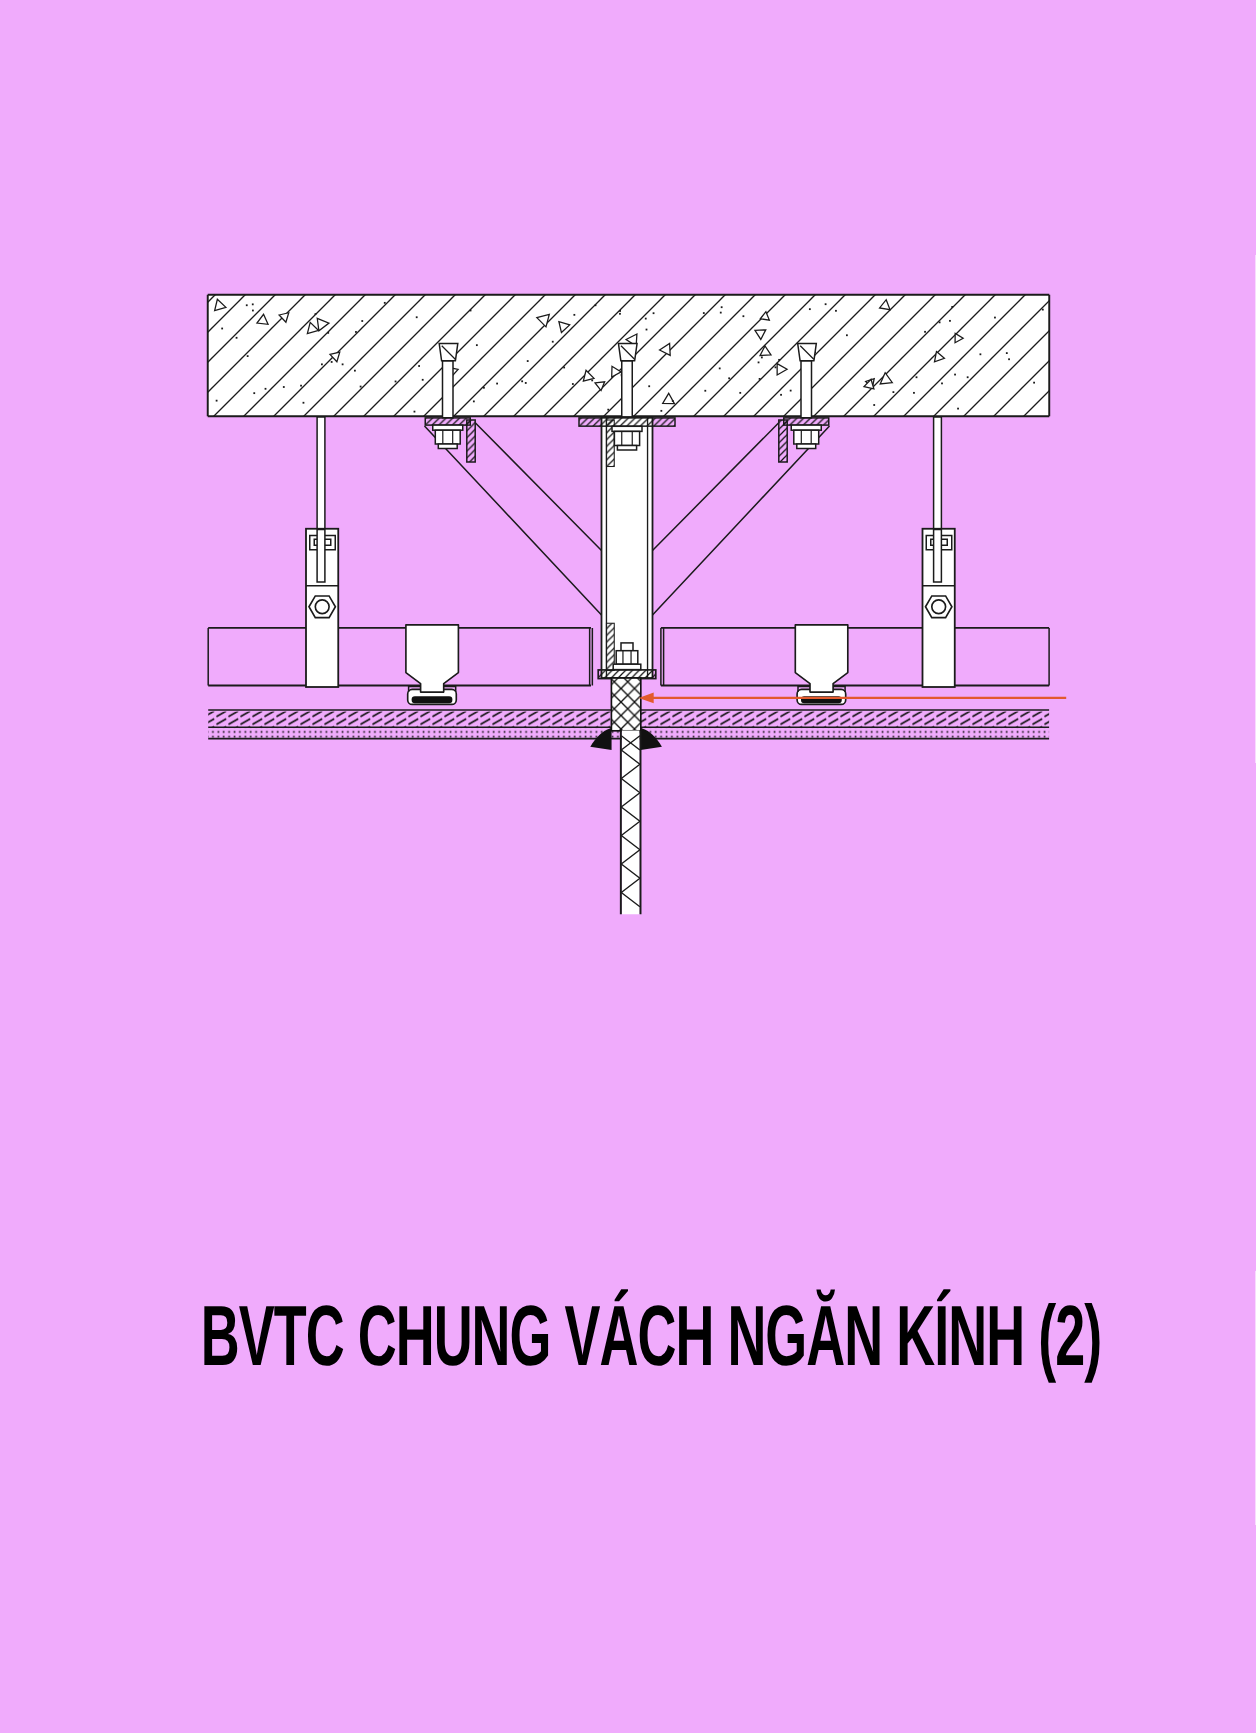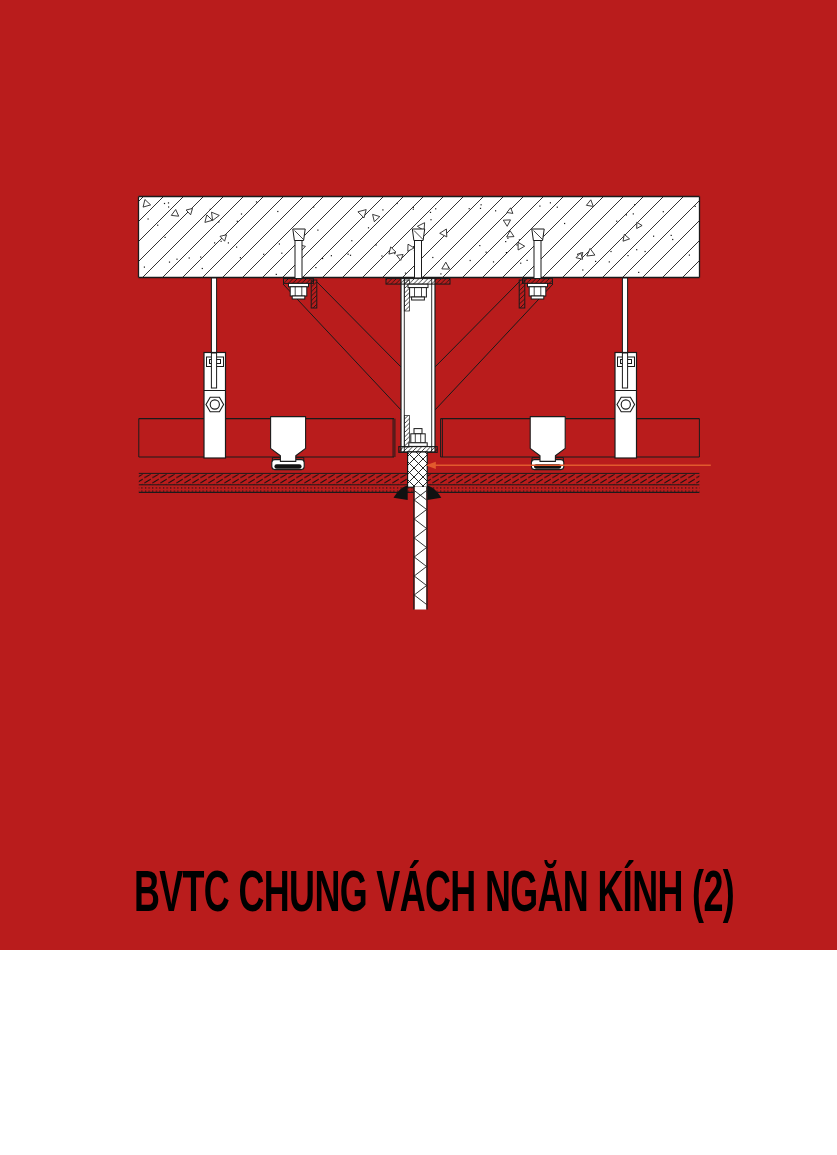--- a/index.html
+++ b/index.html
@@ -1,16 +1,16 @@
 <!DOCTYPE html>
 <html><head>
 <meta charset="utf-8">
 <style>
   html,body{margin:0;padding:0;background:#ffffff;}
-  #page{position:relative;width:837px;height:950px;background:#b91c1c;overflow:hidden;
+  #page{position:relative;width:837px;height:1155px;background:#f0abfc;overflow:hidden;
         font-family:"Liberation Sans",sans-serif;}
   #detail-svg{position:absolute;left:0;top:0;}
   #title-wrap{position:absolute;left:434px;top:863px;white-space:nowrap;
       font-family:"Liberation Sans",sans-serif;font-weight:700;font-size:57px;
       letter-spacing:-1px;line-height:1;color:#000;
       transform:translateX(-50%) scaleX(0.63);transform-origin:center top;}
 </style>
 </head>
 <body>
 

